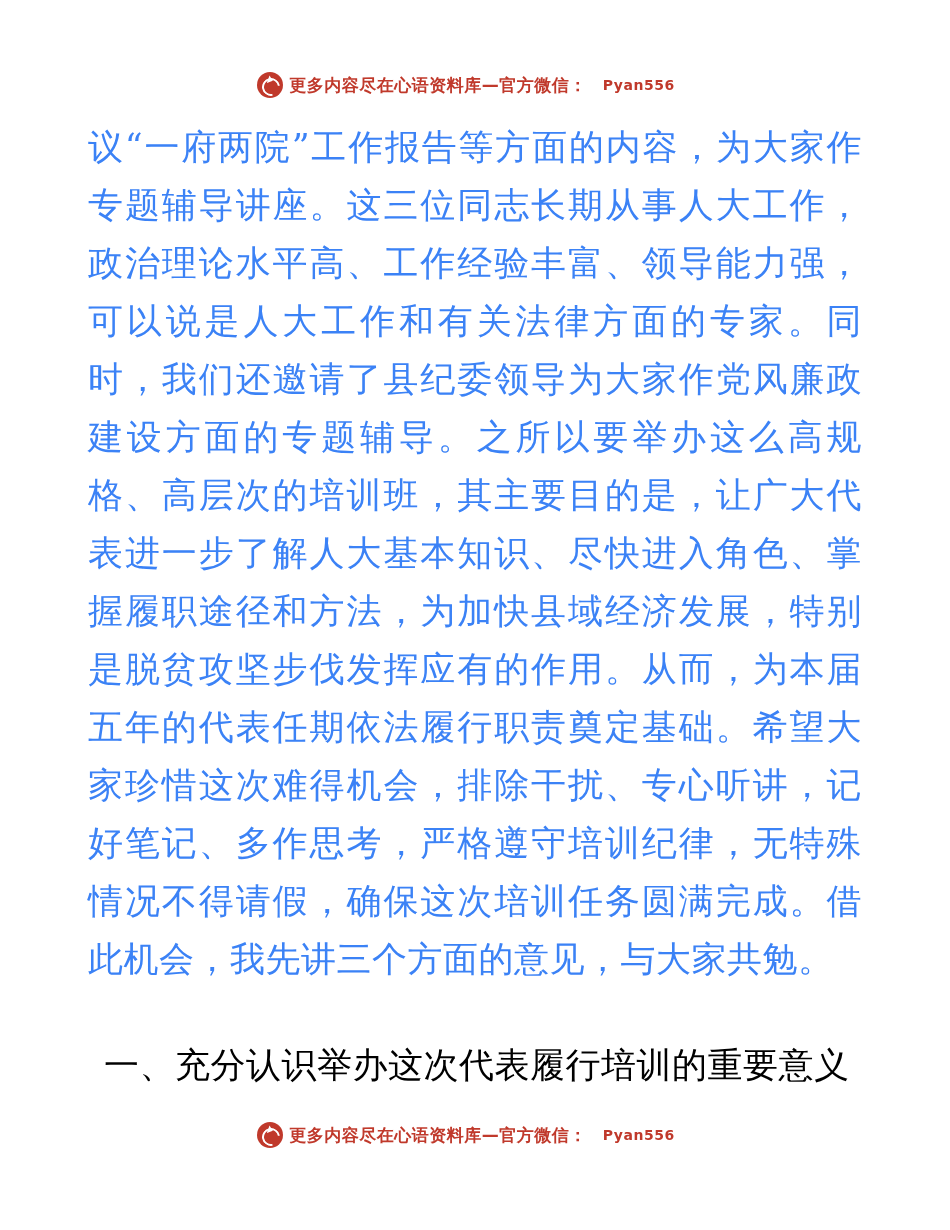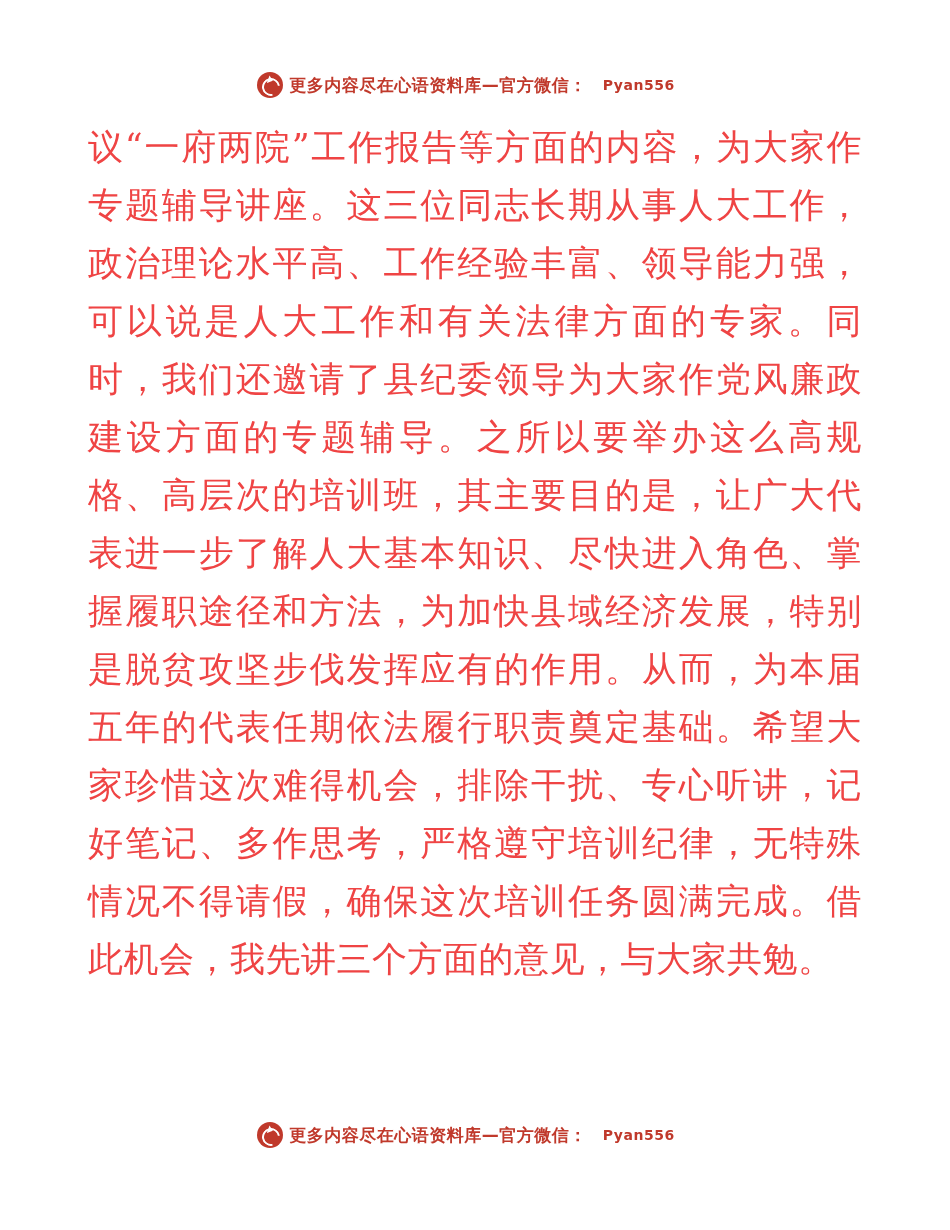--- a/index.html
+++ b/index.html
@@ -91,21 +91,21 @@
     position: absolute;
     left: 88px;
     top: 118px;
     width: 774px;
   }
 
   .para {
     margin: 0;
     font-size: 35px;
     line-height: 58px;
-    color: #ef4444;
+    color: #3b82f6;
     text-align: justify;
     text-justify: inter-ideograph;
     font-family: "DejaVu Serif", "Liberation Serif", serif;
     letter-spacing: 0.5px;
   }
 
   .para-spacer {
     height: 48px;
   }
 
@@ -127,20 +127,21 @@
 
   <div class="watermark watermark-top">
     <span class="wm-logo"></span>
     <span class="wm-text">更多内容尽在心语资料库—官方微信：</span>
     <span class="wm-text-2">Pyan556</span>
   </div>
 
   <div class="doc-body">
     <p class="para">议“一府两院”工作报告等方面的内容，为大家作专题辅导讲座。这三位同志长期从事人大工作，政治理论水平高、工作经验丰富、领导能力强，可以说是人大工作和有关法律方面的专家。同时，我们还邀请了县纪委领导为大家作党风廉政建设方面的专题辅导。之所以要举办这么高规格、高层次的培训班，其主要目的是，让广大代表进一步了解人大基本知识、尽快进入角色、掌握履职途径和方法，为加快县域经济发展，特别是脱贫攻坚步伐发挥应有的作用。从而，为本届五年的代表任期依法履行职责奠定基础。希望大家珍惜这次难得机会，排除干扰、专心听讲，记好笔记、多作思考，严格遵守培训纪律，无特殊情况不得请假，确保这次培训任务圆满完成。借此机会，我先讲三个方面的意见，与大家共勉。</p>
     <div class="para-spacer"></div>
+    <h2 class="heading">一、充分认识举办这次代表履行培训的重要意义</h2>
   </div>
 
   <div class="watermark watermark-bottom">
     <span class="wm-logo"></span>
     <span class="wm-text">更多内容尽在心语资料库—官方微信：</span>
     <span class="wm-text-2">Pyan556</span>
   </div>
 
 </div>
 

